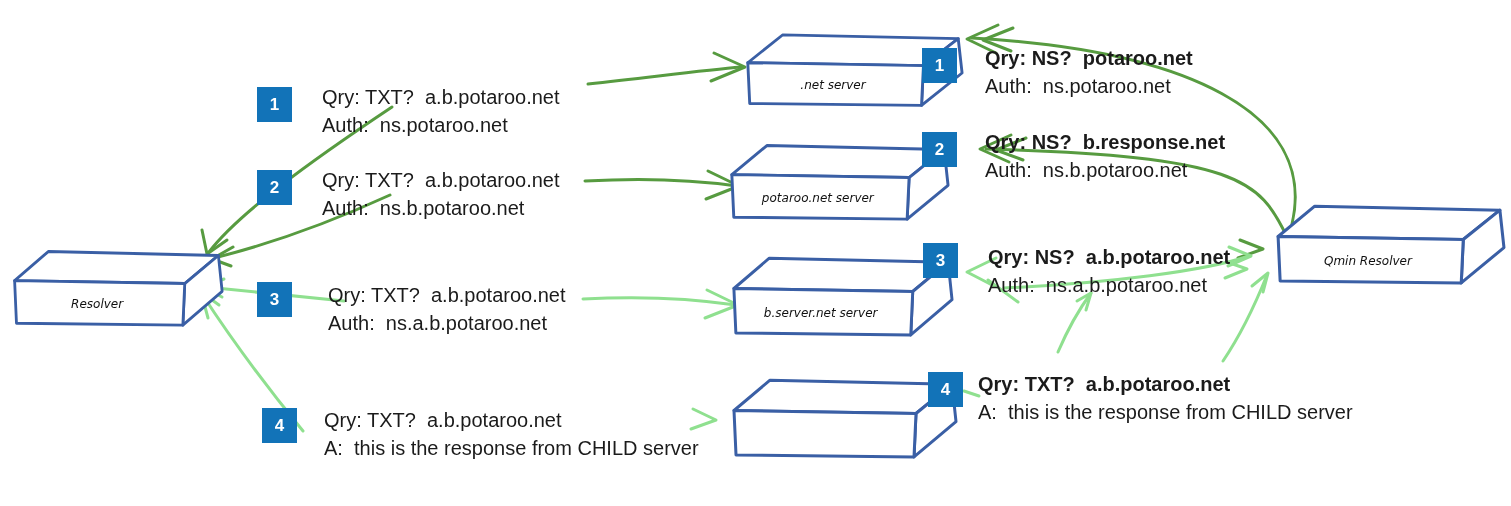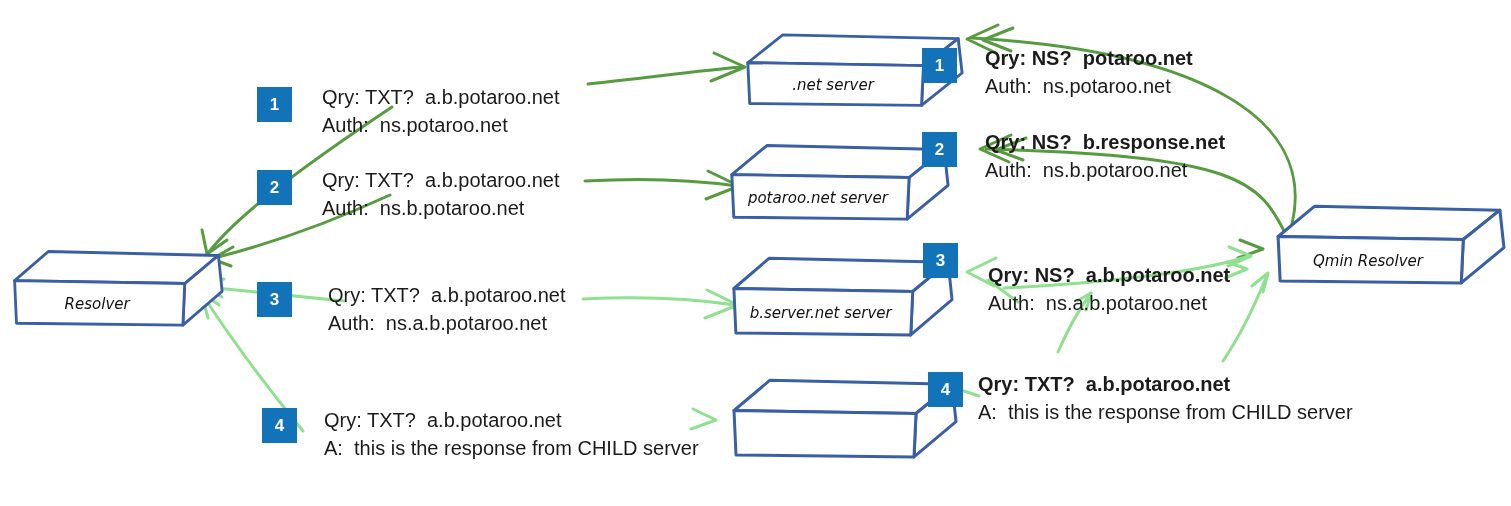--- a/index.html
+++ b/index.html
@@ -6,21 +6,21 @@
   .canvas{
     position:relative;width:1511px;height:506px;background:#ffffff;overflow:hidden;
     font-family:"Liberation Sans", sans-serif;color:#1b1b1b;
   }
   .slab{position:absolute;}
   .slab svg{position:absolute;left:0;top:0;width:100%;height:100%;}
   .slab-label{
     position:absolute;left:4%;right:22%;top:48%;bottom:4%;
     display:flex;align-items:center;justify-content:center;
     font-family:"DejaVu Sans", sans-serif;font-style:italic;
-    font-size:15px;color:#111;white-space:nowrap;
+    font-size:12px;color:#111;white-space:nowrap;
   }
   .badge{
     position:absolute;width:35px;height:35px;background:#1273B8;
     color:#ffffff;font-weight:bold;font-size:17px;
     display:flex;align-items:center;justify-content:center;
   }
   .msg{position:absolute;font-size:20px;line-height:28px;}
   .msg span{display:block;white-space:pre;}
   .msg.qmin .l1{font-weight:bold;}
   svg.arrows{position:absolute;left:0;top:0;width:1511px;height:506px;pointer-events:none;}
@@ -152,21 +152,21 @@
   </div>
 
   <div class="msg qmin" style="left:985px;top:44px;">
     <span class="l1">Qry: NS?  potaroo.net</span>
     <span class="l2">Auth:  ns.potaroo.net</span>
   </div>
   <div class="msg qmin" style="left:985px;top:128px;">
     <span class="l1">Qry: NS?  b.response.net</span>
     <span class="l2">Auth:  ns.b.potaroo.net</span>
   </div>
-  <div class="msg qmin" style="left:988px;top:261px;">
+  <div class="msg qmin" style="left:988px;top:243px;">
     <span class="l1">Qry: NS?  a.b.potaroo.net</span>
     <span class="l2">Auth:  ns.a.b.potaroo.net</span>
   </div>
   <div class="msg qmin" style="left:978px;top:370px;">
     <span class="l1">Qry: TXT?  a.b.potaroo.net</span>
     <span class="l2">A:  this is the response from CHILD server</span>
   </div>
 
 </div>
 

